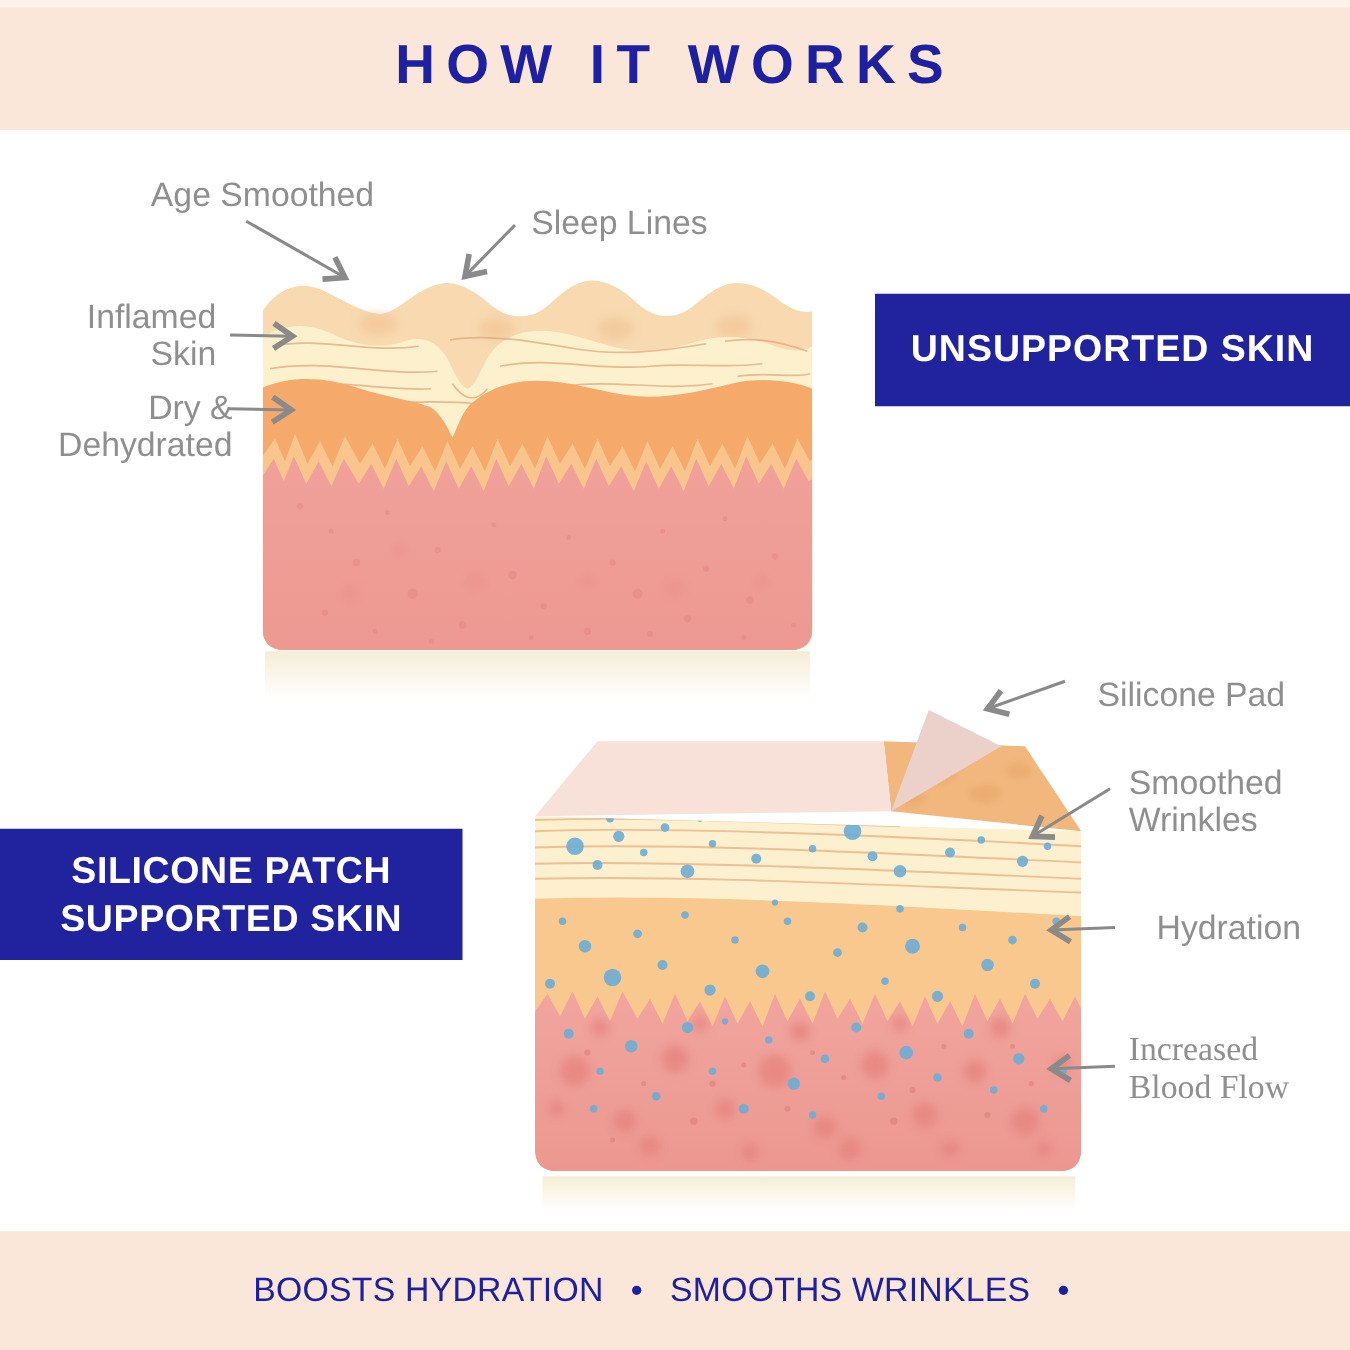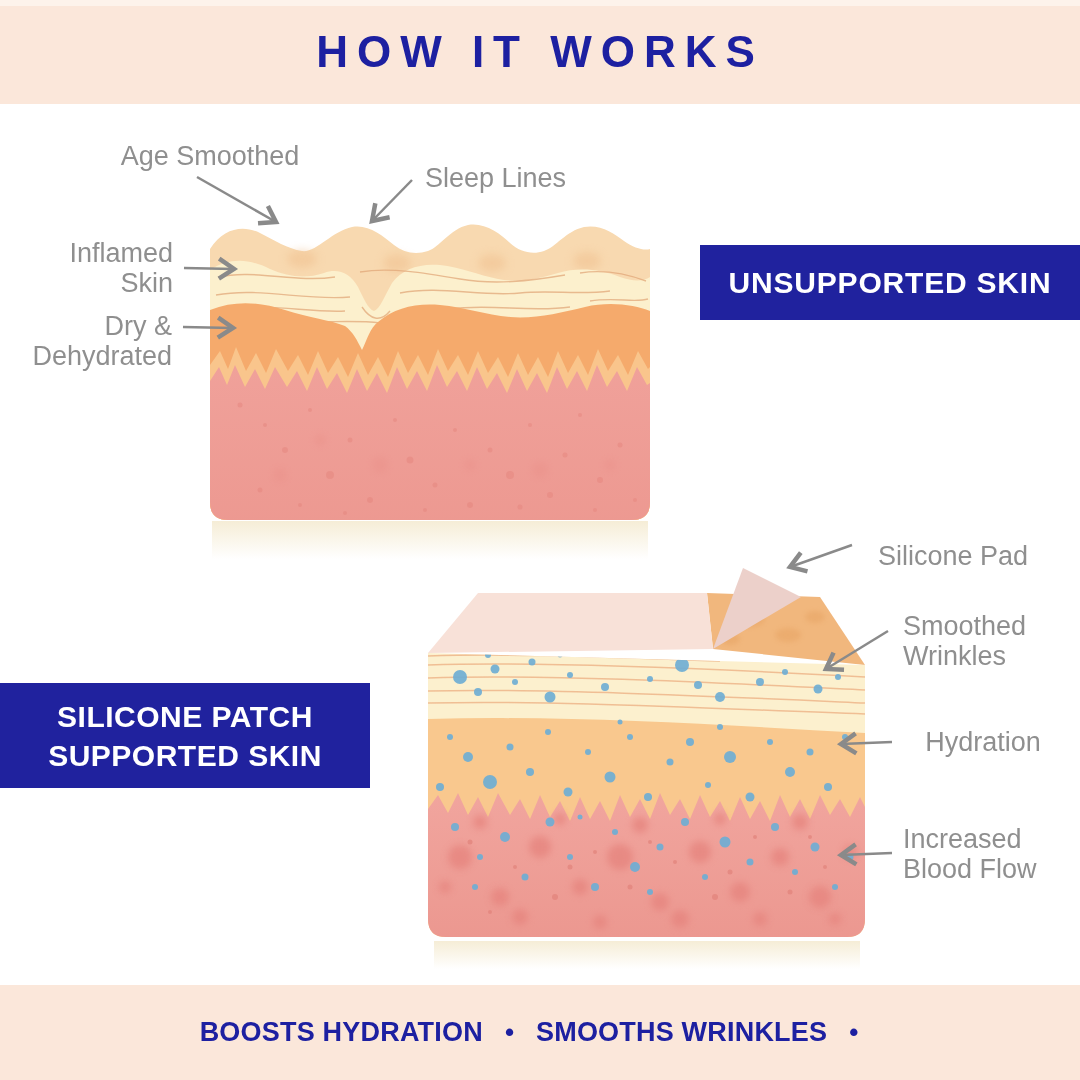--- a/index.html
+++ b/index.html
@@ -5,38 +5,38 @@
   html,body{margin:0;padding:0;background:#fff;}
   .canvas{position:relative;width:1080px;height:1080px;background:#ffffff;overflow:hidden;
           font-family:"Liberation Sans",sans-serif;}
   
   .banner-top{position:absolute;left:0;top:0;width:1080px;height:104px;background:#FBE7DA;
               display:flex;align-items:center;justify-content:center;}
   .top-strip{position:absolute;left:0;top:0;width:1080px;height:6px;background:#FDF3EB;}
   .page-title{color:#1D20A1;font-weight:bold;font-size:44px;letter-spacing:9px;}
   .banner-bottom{position:absolute;left:0;top:985px;width:1080px;height:95px;background:#FBE7DA;
                  display:flex;align-items:center;justify-content:center;}
-  .benefit{color:#1D20A1;font-weight:bold;font-size:27px;letter-spacing:0.2px;text-align:right;}
+  .benefit{color:#1D20A1;font-weight:normal;font-size:27px;letter-spacing:0.2px;text-align:right;}
   .benefit-sep{color:#1D20A1;font-weight:bold;font-size:26px;margin:0 22px;}
   
   .blue-box{position:absolute;background:#20229E;color:#ffffff;font-weight:bold;
             display:flex;align-items:center;justify-content:center;text-align:center;}
-  .box-unsupported{left:700px;top:245px;width:380px;height:75px;font-size:30px;letter-spacing:0.8px;}
+  .box-unsupported{left:700px;top:235px;width:380px;height:90px;font-size:30px;letter-spacing:0.8px;}
   .box-supported{left:0;top:663px;width:370px;height:105px;font-size:30px;letter-spacing:0.5px;
-                 line-height:1.3;white-space:pre-line;margin-top:20px;}
+                 line-height:1.3;white-space:pre-line;}
   
   .lbl{position:absolute;color:#8F8F8F;font-size:27px;line-height:1.12;white-space:pre-line;}
   .lbl-age{left:105px;top:141px;width:210px;text-align:center;}
   .lbl-sleep{left:408px;top:163px;width:175px;text-align:center;}
   .lbl-inflamed{left:25px;top:238px;width:148px;text-align:right;}
-  .lbl-dry{left:14px;top:311px;width:158px;text-align:right;}
+  .lbl-dry{left:28px;top:311px;width:158px;text-align:right;}
   .lbl-pad{left:878px;top:541px;width:180px;text-align:left;}
   .lbl-smoothed{left:903px;top:611px;width:160px;text-align:left;}
   .lbl-hydration{left:903px;top:727px;width:160px;text-align:center;}
-  .lbl-blood{left:903px;top:824px;width:170px;text-align:left;}
+  .lbl-blood{left:903px;top:824px;width:170px;text-align:left;font-family:Liberation Serif, serif;}
   .layer-svg{position:absolute;}
   .overlay{position:absolute;left:0;top:0;width:1080px;height:1080px;pointer-events:none;}
 </style>
 </head>
 <body>
 
 <div class="canvas">
 
   <div class="banner-top">
     <div class="page-title">HOW IT WORKS</div>

